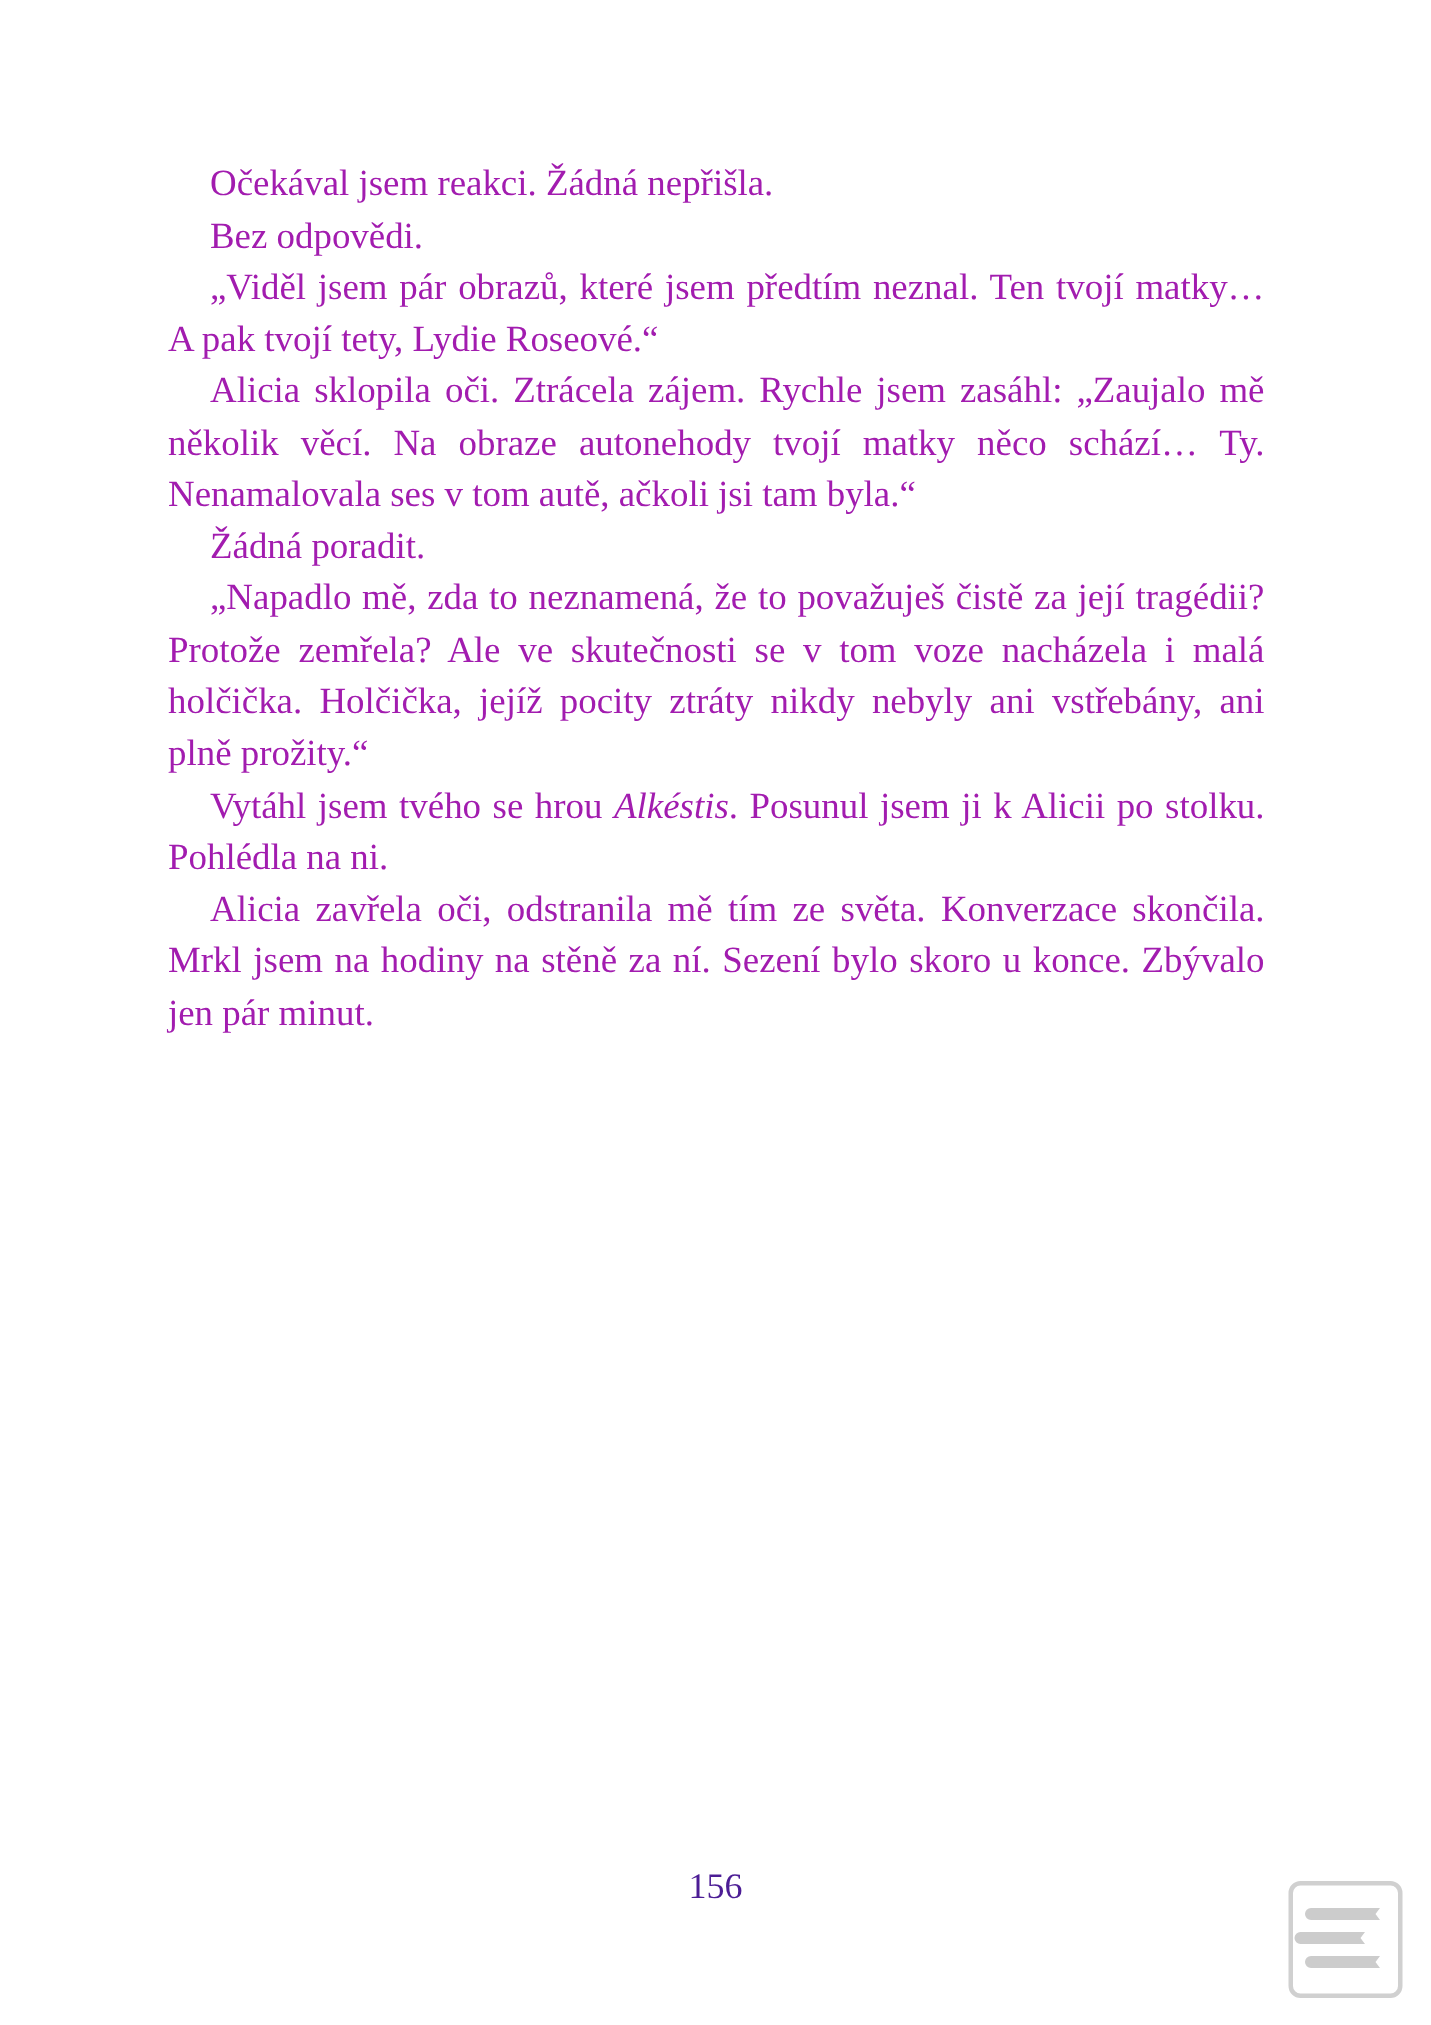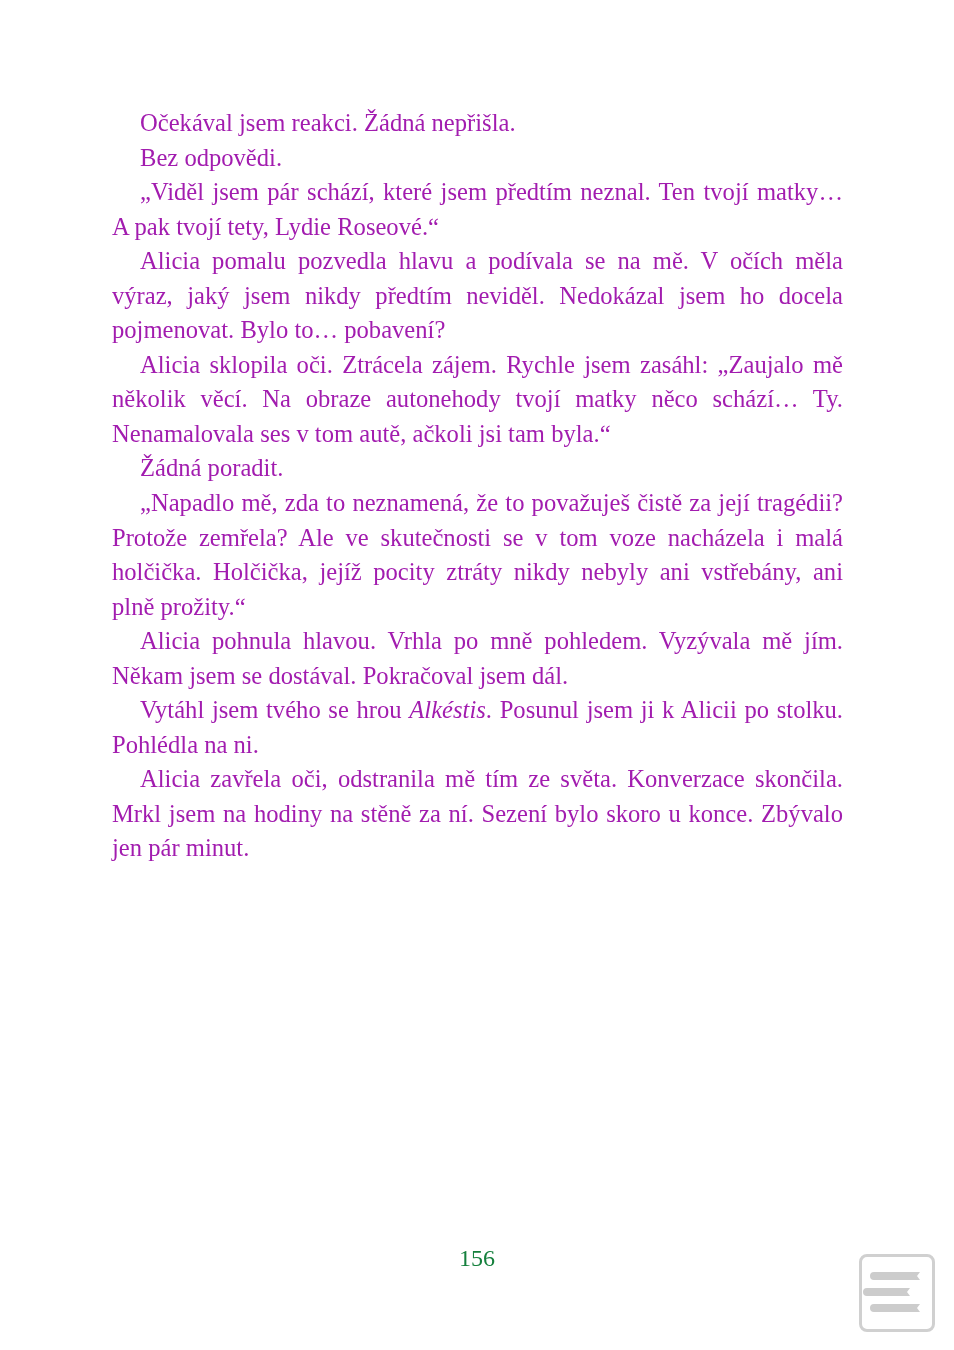--- a/index.html
+++ b/index.html
@@ -7,40 +7,38 @@
   .page {
     position: absolute; left: 112px; top: 106px; width: 731px;
     font-family: "Liberation Serif", "DejaVu Serif", serif;
     font-size: 24.6px; line-height: 34.55px; color: #a21caf;
     text-align: justify;
   }
   .para { margin: 0; text-indent: 28px; hyphens: manual; }
   .para em { font-style: italic; }
   .pagenum {
     position: absolute; left: 0; width: 954px; top: 1245px; text-align: center;
-    font-family: "Liberation Serif", "DejaVu Serif", serif; font-size: 24px; color: #15803d;
+    font-family: "Liberation Serif", "DejaVu Serif", serif; font-size: 24px; color: #4c1d95;
   }
   .menu-btn {
     position: absolute; left: 859px; top: 1254px; width: 76px; height: 78px;
     box-sizing: border-box; border: 3px solid #d0d0d0; border-radius: 8px; background: #fff; cursor: pointer;
   }
   .menu-btn svg { position: absolute; left: 0; top: 0; }
 </style>
 </head>
 <body>
 
 <div class="page" id="page-body">
     <p class="para"><span>Očekával jsem reakci. Žádná nepřišla.</span></p>
     <p class="para"><span>Bez odpovědi.</span></p>
-    <p class="para"><span>„Viděl jsem pár schází, které jsem předtím neznal. Ten tvojí matky… A pak tvojí tety, Lydie Roseové.“</span></p>
-    <p class="para"><span>Alicia pomalu pozvedla hlavu a podívala se na mě. V očích měla výraz, jaký jsem nikdy předtím neviděl. Nedokázal jsem ho docela pojmenovat. Bylo to… pobavení?</span></p>
+    <p class="para"><span>„Viděl jsem pár obrazů, které jsem předtím neznal. Ten tvojí matky… A pak tvojí tety, Lydie Roseové.“</span></p>
     <p class="para"><span>Alicia sklopila oči. Ztrácela zájem. Rychle jsem zasáhl: „Zaujalo mě několik věcí. Na obraze autonehody tvojí matky něco schází… Ty. Nenamalovala ses v tom autě, ačkoli jsi tam byla.“</span></p>
     <p class="para"><span>Žádná poradit.</span></p>
     <p class="para"><span>„Napadlo mě, zda to neznamená, že to považuješ čistě za její tra­gédii? Protože zemřela? Ale ve skutečnosti se v tom voze nachá­zela i malá holčička. Holčička, jejíž pocity ztráty nikdy nebyly ani vstřebány, ani plně prožity.“</span></p>
-    <p class="para"><span>Alicia pohnula hlavou. Vrhla po mně pohledem. Vyzývala mě jím. Někam jsem se dostával. Pokračoval jsem dál.</span></p>
     <p class="para"><span>Vytáhl jsem tvého se hrou </span><em>Alkéstis</em><span>. Posunul jsem ji k Alicii po stolku. Pohlédla na ni.</span></p>
     <p class="para"><span>Alicia zavřela oči, odstranila mě tím ze světa. Konverzace skon­čila. Mrkl jsem na hodiny na stěně za ní. Sezení bylo skoro u kon­ce. Zbývalo jen pár minut.</span></p>
   </div>
 
 <div class="pagenum">156</div>
 
 <div class="menu-btn">
   <svg width="70" height="72" viewBox="0 0 70 72">
     <g fill="#cccccc">
       <path d="M12 15 H58 L55 19 L58 23 H12 A4 4 0 0 1 12 15 Z"></path>

